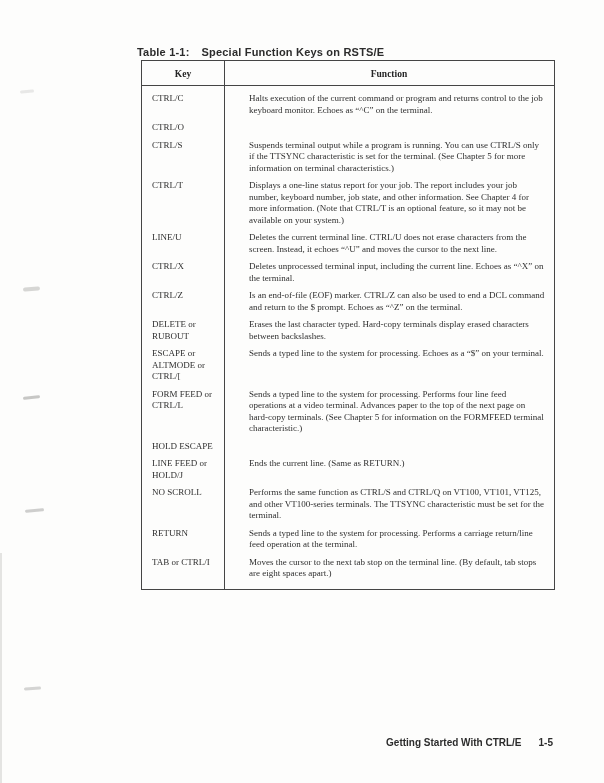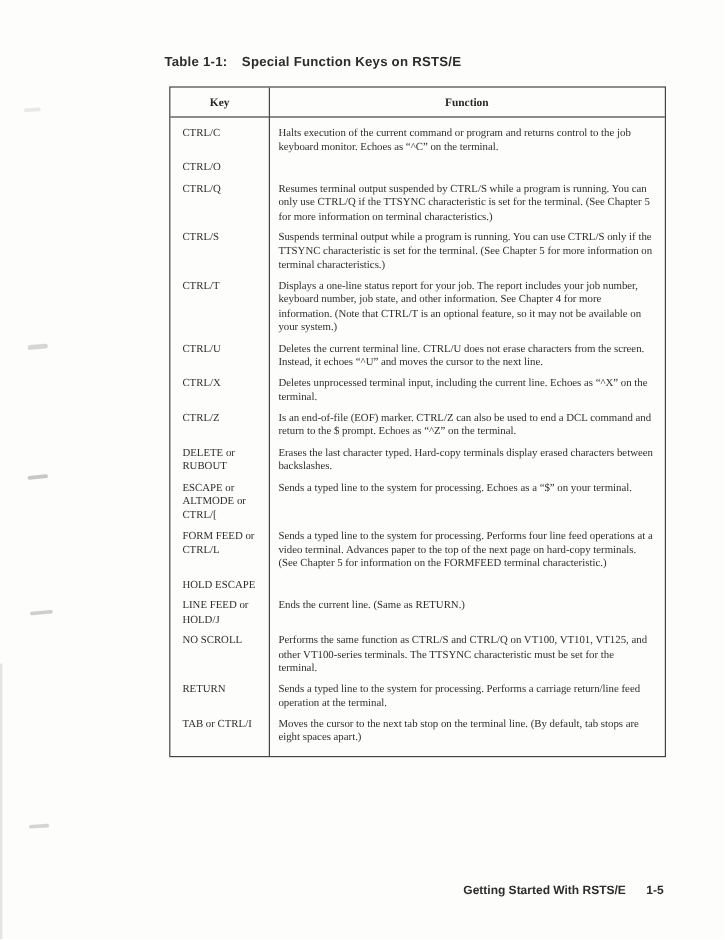--- a/index.html
+++ b/index.html
@@ -26,21 +26,21 @@
     font-size: 11px;
     color: #2c2c2c;
     letter-spacing: 0.2px;
     white-space: nowrap;
   }
   .doc-title .title-label { margin-right: 12px; }
 
   
   .fn-table {
     position: absolute;
-    left: 141px; top: 72px;
+    left: 141px; top: 60px;
     width: 412px;
     border: 1px solid #454545;
     background: transparent;
   }
   .col-divider {
     position: absolute;
     left: 82px; top: 0; bottom: 0;
     width: 1px;
     background: #454545;
   }
@@ -65,21 +65,21 @@
   .trow:last-child { margin-bottom: 0; }
   .cell-key {
     padding-left: 10px;
     padding-right: 4px;
     font-size: 9px;
     line-height: 11.5px;
     white-space: pre-line;
     color: #2f2f2f;
   }
   .cell-fn {
-    padding-left: 8px;
+    padding-left: 25px;
     padding-right: 9px;
     font-size: 9px;
     line-height: 11.5px;
     color: #2f2f2f;
   }
 
   
   .footer {
     position: absolute;
     top: 737px; right: 51px;
@@ -135,33 +135,29 @@
     </div>
     <div class="tbody">
         <div class="trow">
     <div class="cell-key">CTRL/C</div>
     <div class="cell-fn">Halts execution of the current command or program and returns control to the job keyboard monitor. Echoes as “^C” on the terminal.</div>
   </div>
         <div class="trow">
     <div class="cell-key">CTRL/O</div>
   </div>
         <div class="trow">
-    <div class="cell-key">CTRL/Q</div>
-    <div class="cell-fn">Resumes terminal output suspended by CTRL/S while a program is running. You can only use CTRL/Q if the TTSYNC characteristic is set for the terminal. (See Chapter 5 for more information on terminal characteristics.)</div>
-  </div>
-        <div class="trow">
     <div class="cell-key">CTRL/S</div>
     <div class="cell-fn">Suspends terminal output while a program is running. You can use CTRL/S only if the TTSYNC characteristic is set for the terminal. (See Chapter 5 for more information on terminal characteristics.)</div>
   </div>
         <div class="trow">
     <div class="cell-key">CTRL/T</div>
     <div class="cell-fn">Displays a one-line status report for your job. The report includes your job number, keyboard number, job state, and other information. See Chapter 4 for more information. (Note that CTRL/T is an optional feature, so it may not be available on your system.)</div>
   </div>
         <div class="trow">
-    <div class="cell-key">CTRL/U</div>
+    <div class="cell-key">LINE/U</div>
     <div class="cell-fn">Deletes the current terminal line. CTRL/U does not erase characters from the screen. Instead, it echoes “^U” and moves the cursor to the next line.</div>
   </div>
         <div class="trow">
     <div class="cell-key">CTRL/X</div>
     <div class="cell-fn">Deletes unprocessed terminal input, including the current line. Echoes as “^X” on the terminal.</div>
   </div>
         <div class="trow">
     <div class="cell-key">CTRL/Z</div>
     <div class="cell-fn">Is an end-of-file (EOF) marker. CTRL/Z can also be used to end a DCL command and return to the $ prompt. Echoes as “^Z” on the terminal.</div>
   </div>
@@ -198,17 +194,17 @@
     <div class="cell-fn">Sends a typed line to the system for processing. Performs a carriage return/line feed operation at the terminal.</div>
   </div>
         <div class="trow">
     <div class="cell-key">TAB or CTRL/I</div>
     <div class="cell-fn">Moves the cursor to the next tab stop on the terminal line. (By default, tab stops are eight spaces apart.)</div>
   </div>
       </div>
   </div>
 
   <div class="footer">
-    <span>Getting Started With RSTS/E</span>
+    <span>Getting Started With CTRL/E</span>
     <span>1-5</span>
   </div>
 
 </div>
 
 </body></html>

